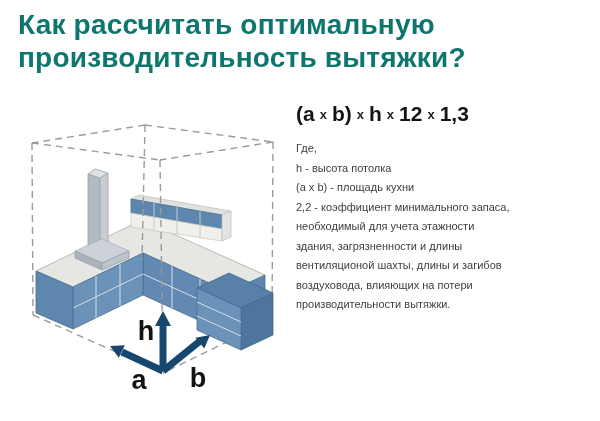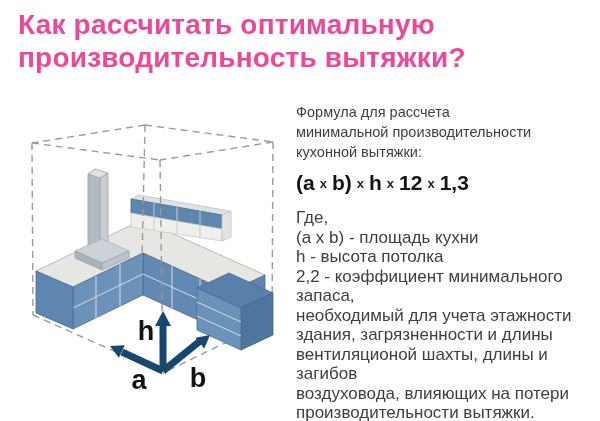--- a/index.html
+++ b/index.html
@@ -2,31 +2,31 @@
 <html><head>
 <meta charset="utf-8">
 <style>
   html,body{margin:0;padding:0;background:#fff;}
   #stage{
     position:relative;width:600px;height:421px;background:#ffffff;
     font-family:"Liberation Sans", sans-serif;overflow:hidden;
   }
   .title{
     position:absolute;left:18px;top:8px;width:565px;
-    font-size:28px;line-height:33px;font-weight:bold;color:#ec4899;
+    font-size:28px;line-height:33px;font-weight:bold;color:#0f766e;
     white-space:pre-line;letter-spacing:0.2px;
   }
   .diagram{position:absolute;left:0;top:88px;width:300px;height:333px;}
   .panel{position:absolute;left:296px;top:102px;width:296px;color:#3e3e3e;}
   .intro{font-size:14.5px;line-height:20px;white-space:pre-line;margin:0 0 9px 0;}
   .formula{font-size:21px;font-weight:bold;color:#141414;margin:0 0 13px 0;white-space:nowrap;}
   .formula .t{display:inline-block;}
   .formula .op{display:inline-block;font-size:13px;font-weight:bold;color:#222;
     margin:0 5px;transform:translateY(-2px);}
-  .legend{font-size:17px;line-height:19.5px;}
+  .legend{font-size:11px;line-height:19.5px;}
   .legend-item{white-space:pre-line;margin:0;}
 </style>
 </head>
 <body>
 
 <div id="stage">
 
   <div class="title">Как рассчитать оптимальную
 производительность вытяжки?</div>
 
@@ -113,30 +113,27 @@
       </g>
       <g font-family="Liberation Sans, sans-serif" font-size="27" font-weight="bold" fill="#121212" text-anchor="middle">
         <text x="146" y="340">h</text>
         <text x="139" y="389">a</text>
         <text x="198" y="387">b</text>
       </g>
     </g>
   </svg>
 
   <div class="panel">
-    <p class="intro">Формула для рассчета
-минимальной производительности
-кухонной вытяжки:</p>
 
     <p class="formula"><span class="t">(a</span><span class="op">x</span><span class="t">b)</span><span class="op">x</span><span class="t">h</span><span class="op">x</span><span class="t">12</span><span class="op">x</span><span class="t">1,3</span></p>
 
     <div class="legend">
       <p class="legend-item">Где,</p>
+      <p class="legend-item">h - высота потолка</p>
       <p class="legend-item">(a x b) - площадь кухни</p>
-      <p class="legend-item">h - высота потолка</p>
       <p class="legend-item">2,2 - коэффициент минимального запаса,
 необходимый для учета этажности
 здания, загрязненности и длины
 вентиляционой шахты, длины и загибов
 воздуховода, влияющих на потери
 производительности вытяжки.</p>
     </div>
   </div>
 
 </div>

